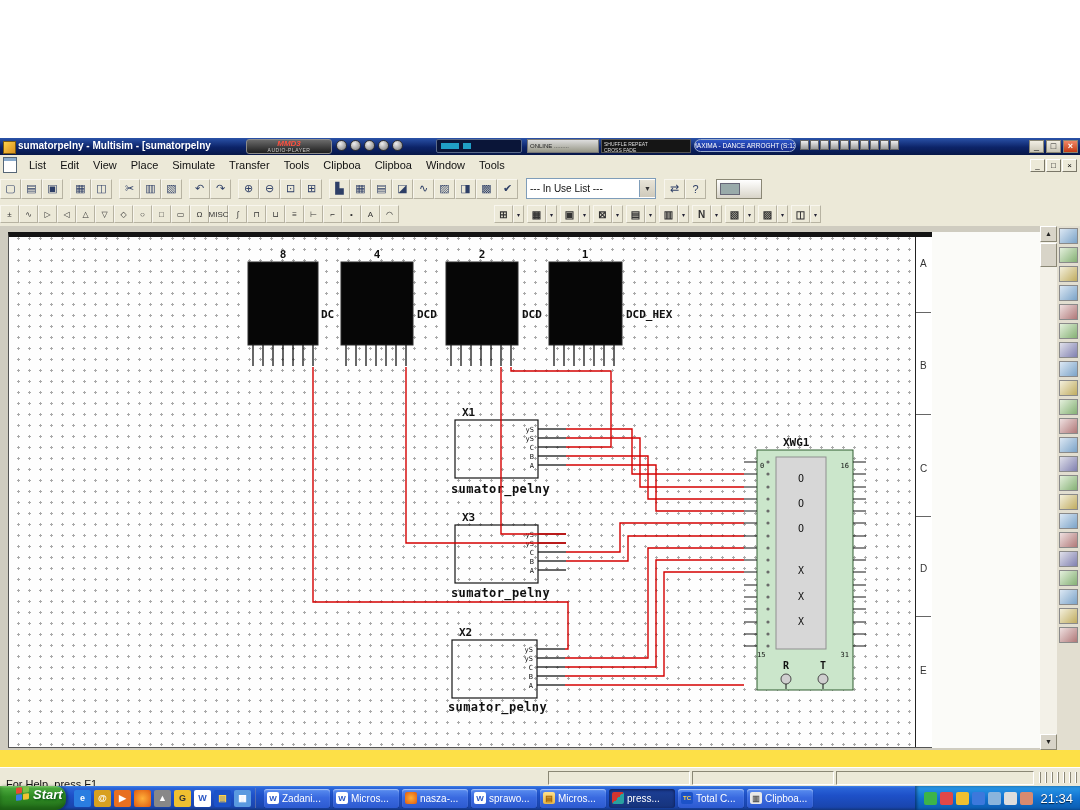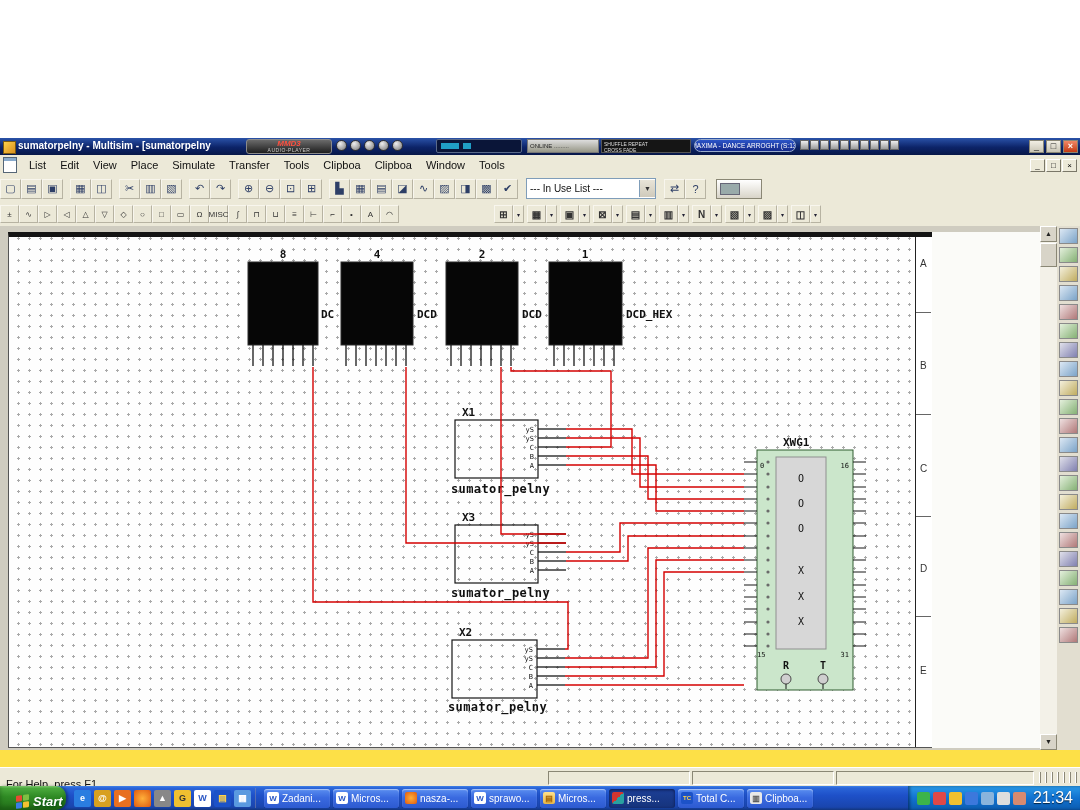--- a/index.html
+++ b/index.html
@@ -144,21 +144,21 @@
         border-top:1px solid #fff;font-size:11px}
   .status-text{position:absolute;left:6px;top:10px}
   .spanel{position:absolute;top:3px;height:12px;border:1px solid;border-color:#8a8775 #fff #fff #8a8775}
   .grip{position:absolute;right:3px;top:4px;width:38px;height:11px;
         background:repeating-linear-gradient(90deg,#fff 0 1px,#8a8775 1px 2px,transparent 2px 6px)}
   
   .taskbar{position:absolute;top:786px;left:0;width:1080px;height:24px;color:#fff;display:flex;
         align-items:center;background:linear-gradient(180deg,#3f82e8 0%,#2a64d8 8%,#1e50c8 40%,#1945ad 88%,#12357e 100%)}
   .start{height:24px;width:66px;border:0;border-radius:0 10px 10px 0;cursor:pointer;
         background:linear-gradient(180deg,#7eca6e 0%,#4aa93c 10%,#2f8a24 45%,#26761c 90%);
-        display:flex;align-items:flex-end;gap:4px;padding-left:16px;box-sizing:border-box;
+        display:flex;align-items:flex-start;gap:4px;padding-left:16px;box-sizing:border-box;
         font-style:italic;font-weight:bold;font-size:13px;color:#fff;
         text-shadow:1px 1px 2px #044d12;box-shadow:inset 0 -3px 5px rgba(0,40,0,.35),2px 0 3px rgba(0,0,0,.35)}
   .flag{width:15px;height:14px;display:grid;grid-template-columns:6px 6px;grid-template-rows:6px 6px;
         gap:1px;transform:skewY(-8deg)}
   .flag i{border-radius:1px}
   .f1{background:#e84a33}.f2{background:#7ec043}.f3{background:#3a7de8}.f4{background:#f2c233}
   .ql{display:flex;gap:3px;margin-left:8px}
   .qlbtn{width:17px;height:17px;border:0;border-radius:2px;font-size:9px;font-weight:bold;color:#fff;
         display:flex;align-items:center;justify-content:center;padding:0}
   .ql-ie{background:#2a7de0}.ql-mail{background:#d8a020}.ql-wmp{background:#e87020}
@@ -183,21 +183,21 @@
   .t-ms{background:linear-gradient(135deg,#d33530 50%,#2aa0a0 50%);color:transparent}
   .t-tc{background:#1c52c8;color:#ffd24a;font-size:6px}
   .t-clip{background:#e8e8e8;color:#555}
   .tsklabel{white-space:nowrap;overflow:hidden}
   .tray{display:flex;align-items:center;gap:3px;height:24px;padding:0 7px 0 9px;
         background:linear-gradient(180deg,#2a9ae8 0%,#1272d0 50%,#0b5cb0 100%);
         box-shadow:inset 2px 0 3px rgba(0,0,30,.45)}
   .trayicon{width:13px;height:13px;border-radius:2px}
   .tr-a{background:#3cb44a}.tr-b{background:#e04848}.tr-c{background:#f0c030}
   .tr-d{background:#3c78dc}.tr-e{background:#8ab4dc}.tr-f{background:#dddddd}.tr-g{background:#d88a70}
-  .clock{font-size:16px;margin-left:4px;text-shadow:0 1px 1px #024}
+  .clock{font-size:13px;margin-left:4px;text-shadow:0 1px 1px #024}
 </style>
 </head>
 <body>
 
 <div class="screen">
   <div class="app">
 
     <div class="titlebar">
       <span class="app-icon"></span>
       <span class="title-text">sumatorpelny - Multisim - [sumatorpelny</span>

